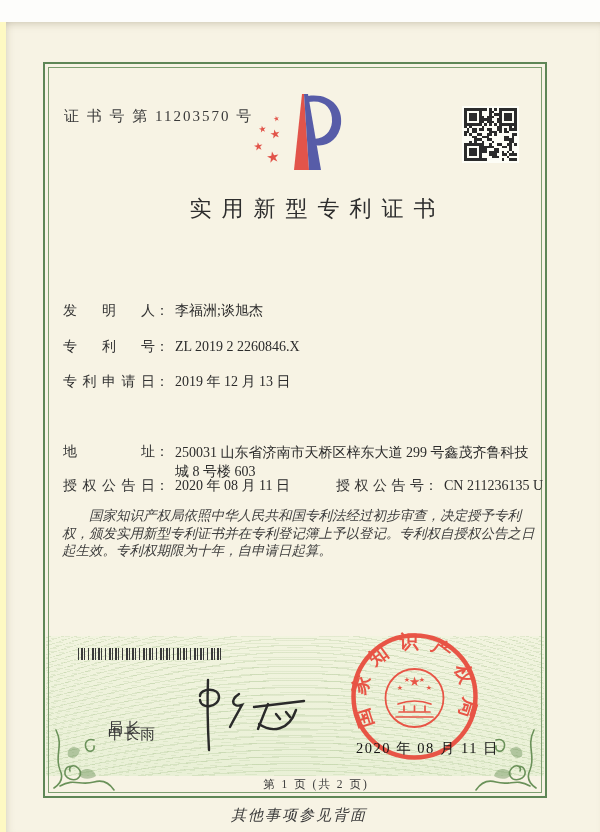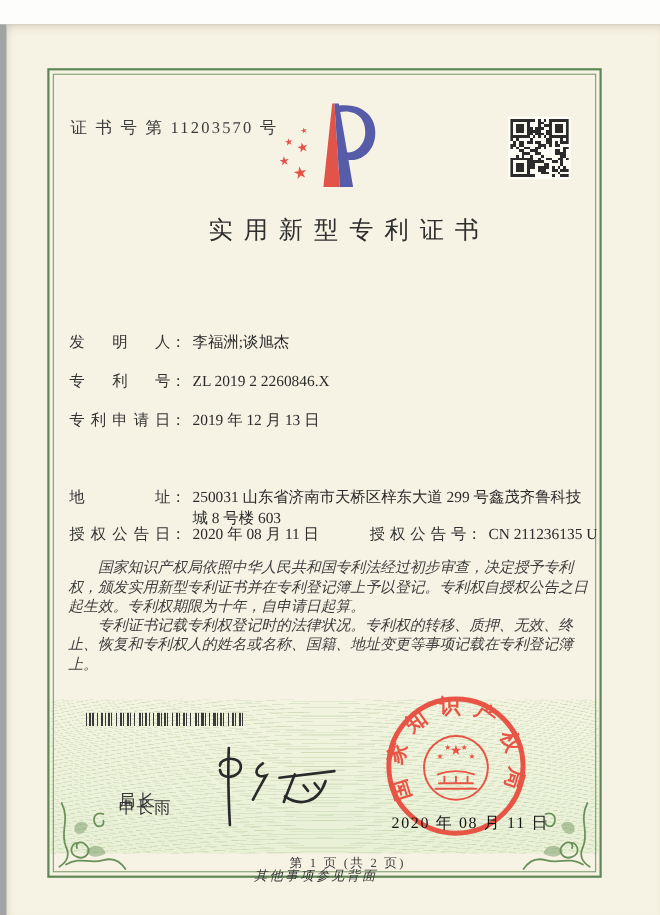--- a/index.html
+++ b/index.html
@@ -1,16 +1,16 @@
 <!DOCTYPE html>
 <html><head>
 <meta charset="utf-8">
 <style>
   html,body{margin:0;padding:0;background:#e9e9e9;}
-  .page{position:relative;width:600px;height:832px;background:#a3a3a3;overflow:hidden;
+  .page{position:relative;width:600px;height:832px;background:#fef9c3;overflow:hidden;
         font-family:"Liberation Serif","DejaVu Serif",serif;color:#333;}
   .paper{position:absolute;left:6px;top:22px;right:0;bottom:0;background:#f7f3e4;
          box-shadow:inset 0 7px 9px -6px rgba(120,110,80,.35), inset 7px 0 9px -7px rgba(120,110,80,.25);}
   .frame-outer{position:absolute;left:43px;top:62px;width:500px;height:732px;
                border:2px solid #5e8656;z-index:3;}
   .frame-inner{position:absolute;left:48px;top:67px;width:492px;height:724px;
                border:1px solid #7d9e70;z-index:3;}
   .pattern-area{position:absolute;left:46px;top:636px;width:498px;height:140px;z-index:1;
     background:
       repeating-radial-gradient(130% 90% at 50% -60%, rgba(125,165,95,.18) 0 1px, rgba(0,0,0,0) 1px 6px),
@@ -41,21 +41,21 @@
       #3a3a3a 10px 11px, rgba(0,0,0,0) 11px 14px,
       #3a3a3a 14px 16px, rgba(0,0,0,0) 16px 17px);}
   .signer-title{position:absolute;left:108px;top:697px;font-size:15px;color:#333;z-index:4;letter-spacing:3px;margin-top:22px;}
   .signer-name{position:absolute;left:108px;top:725px;font-size:15px;color:#333;z-index:4;letter-spacing:1px;}
   .signature{position:absolute;left:192px;top:666px;width:150px;height:92px;z-index:4;}
   .seal{position:absolute;left:348px;top:630px;width:133px;height:133px;z-index:5;opacity:.92;}
   .seal-date{position:absolute;left:356px;top:739px;font-size:14.5px;letter-spacing:1.5px;
              color:#151515;z-index:6;font-weight:500;}
   .page-info{position:absolute;left:0;right:0;top:777px;text-align:center;font-size:11.5px;
              letter-spacing:2px;color:#3a3a3a;z-index:4;padding-left:32px;}
-  .back-note{position:absolute;left:231px;top:788px;font-size:12px;font-style:italic;
+  .back-note{position:absolute;left:231px;top:806px;font-size:15px;font-style:italic;
              letter-spacing:2px;color:#3a3a3a;z-index:4;}
   .flourish{position:absolute;width:66px;height:70px;z-index:2;}
   .flourish-left{left:50px;top:722px;}
   .flourish-right{left:474px;top:722px;transform:scaleX(-1);}
   .photo-edge{position:absolute;left:0;top:0;width:600px;height:22px;background:#fdfdfb;z-index:7;}
 </style>
 </head>
 <body>
 
 <div class="page">
@@ -360,21 +360,20 @@
   </div>
   <div class="field" style="top:477px">
     <span class="flabel">授权公告日</span><span class="fcolon">：</span><span class="fvalue">2020 年 08 月 11 日</span>
     <span class="pair2">
       <span class="flabel">授权公告号</span><span class="fcolon">：</span><span class="fvalue">CN 211236135 U</span>
     </span>
   </div>
 
   <div class="paras">
     <p>国家知识产权局依照中华人民共和国专利法经过初步审查，决定授予专利权，颁发实用新型专利证书并在专利登记簿上予以登记。专利权自授权公告之日起生效。专利权期限为十年，自申请日起算。</p>
-    <p>专利证书记载专利权登记时的法律状况。专利权的转移、质押、无效、终止、恢复和专利权人的姓名或名称、国籍、地址变更等事项记载在专利登记簿上。</p>
   </div>
 
   <div class="barcode"></div>
 
   <div class="signer-title">局长</div>
   <div class="signer-name">申长雨</div>
 
   <svg class="signature" viewBox="0 0 150 92">
     <g stroke="#2a2a2a" stroke-width="2.4" fill="none" stroke-linecap="round">
       <path d="M 16,14 C 15,40 16,66 17,84"></path>

